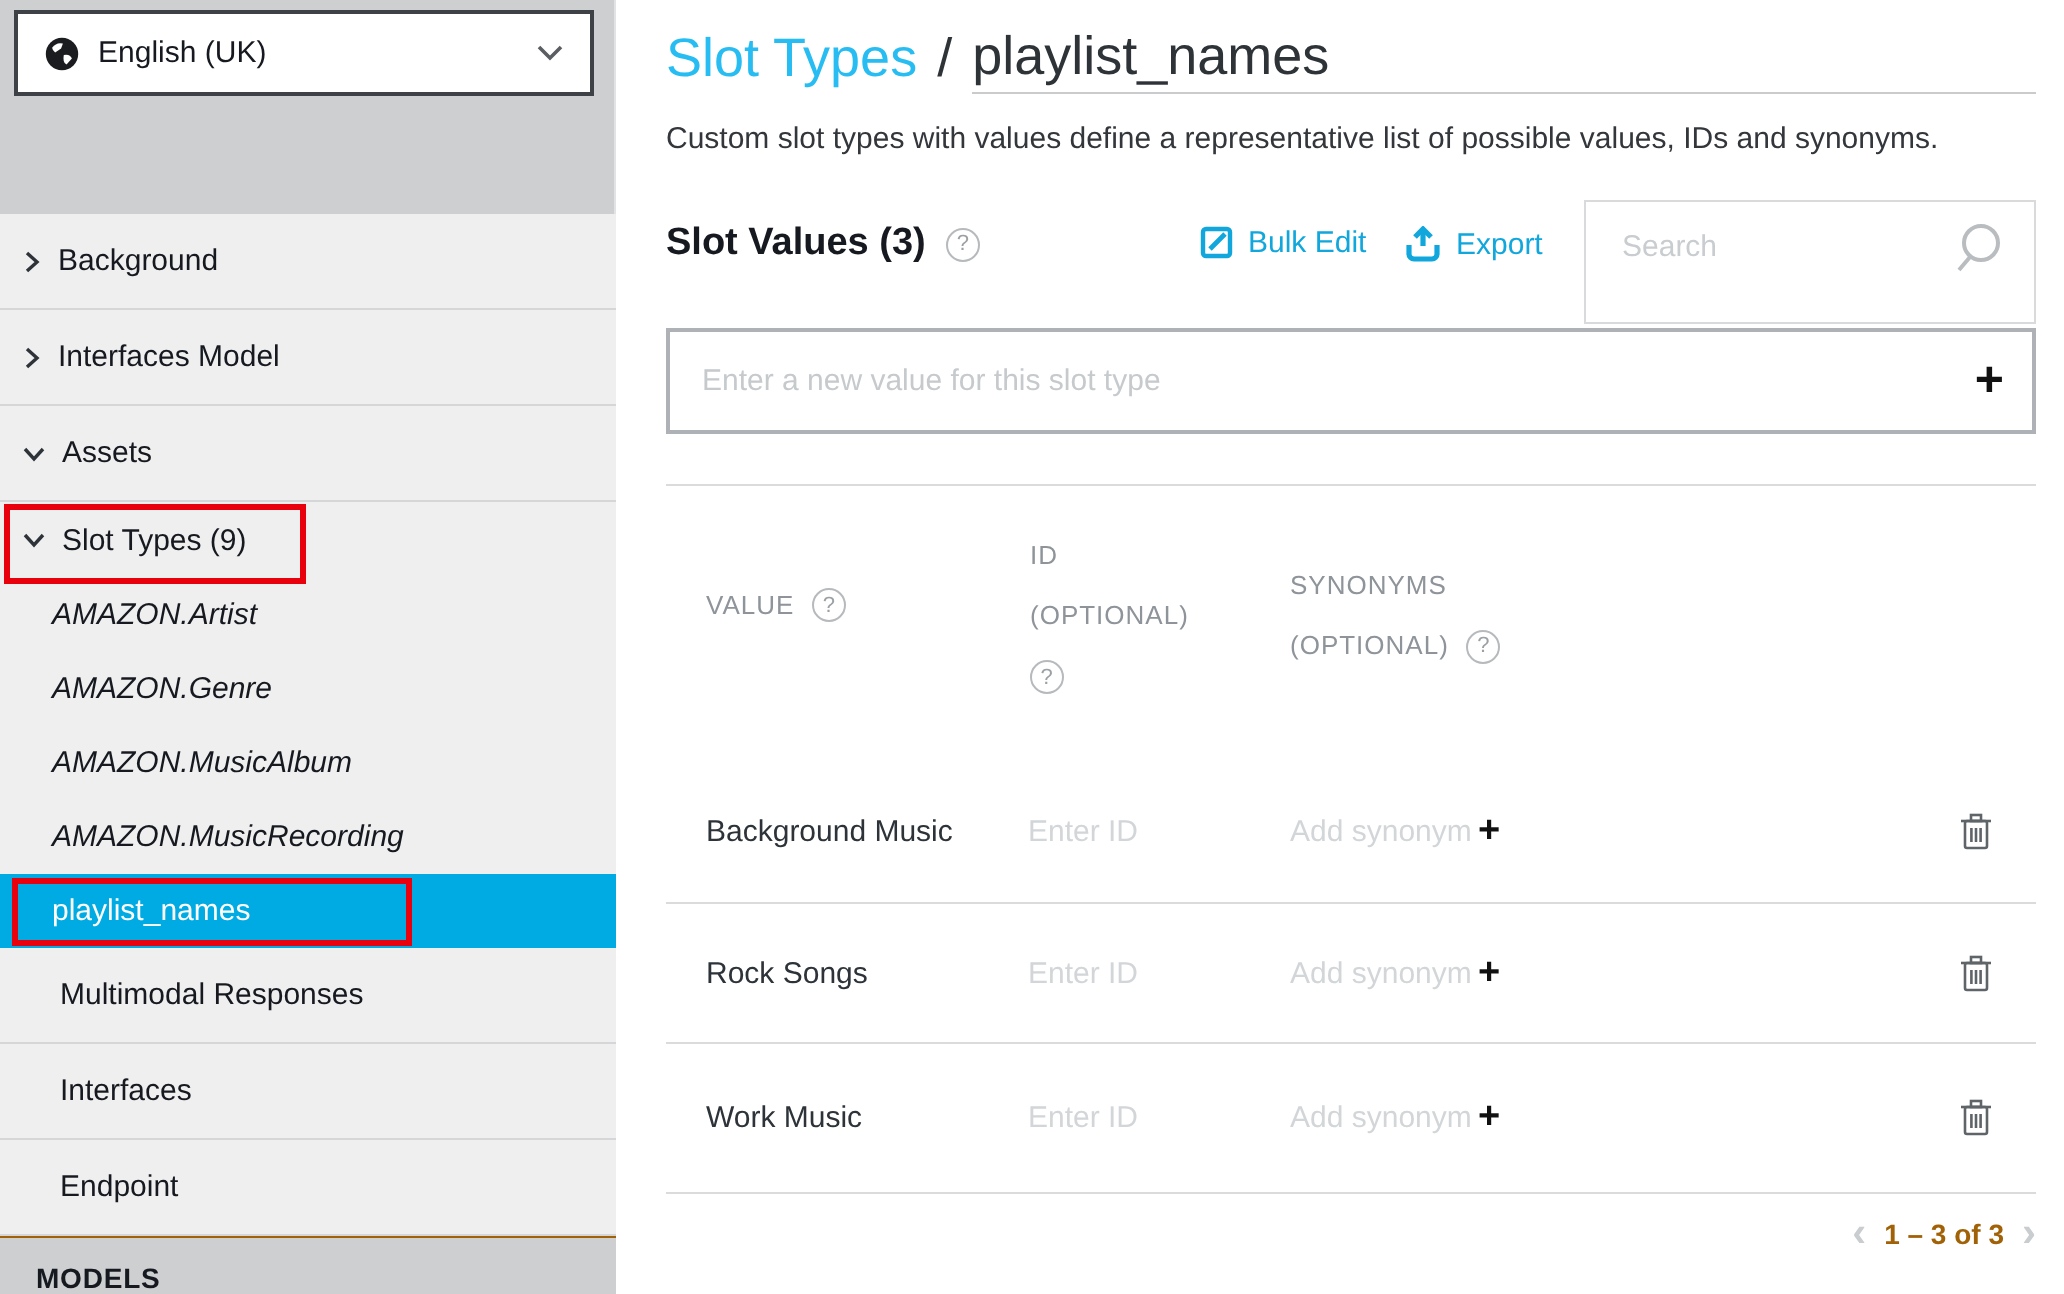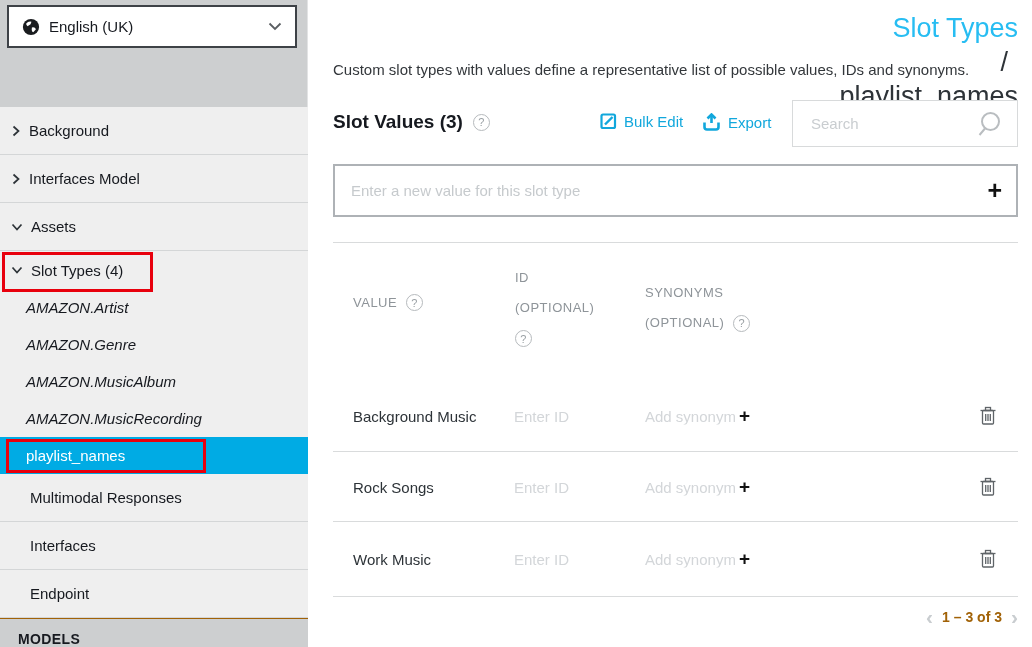--- a/index.html
+++ b/index.html
@@ -33,41 +33,41 @@
                 background:#cdcfd0; border-top:1px solid #a16207; }
   .models-bar .section-label { position:static; display:block; margin:12px 0 0 18px; }
 
   
   .annotation { position:absolute; border:3px solid #e8000d; background:transparent; }
   .anno-slot-types { left:2px; top:252px; width:151px; height:40px; }
   .anno-playlist  { left:6px; top:439px; width:200px; height:34px; }
 
   
   .breadcrumb { position:absolute; left:333px; top:12px; width:685px;
-                display:flex; align-items:flex-end;flex-direction:column; }
+                display:flex; align-items:flex-end; }
   .bc-parent { font-size:27px; color:#27bdf2; line-height:1.25; cursor:pointer; }
   .bc-sep { font-size:27px; color:#2e3338; line-height:1.25; margin:0 10px; }
   .bc-current-wrap { flex:1; border-bottom:1px solid #c9cbcd; }
   .bc-current { font-size:27px; color:#2e3338; line-height:1.25; }
   .description { position:absolute; left:333px; top:61px; width:685px;
                  font-size:15px; color:#33373b; }
 
   .heading-row { position:absolute; left:333px; top:111px; display:flex;
                  align-items:center; }
   .heading { font-size:19px; font-weight:bold; color:#16191f; }
   .help { width:17px; height:17px; border:1px solid #b6babd; border-radius:50%;
           color:#9aa0a4; font-size:11px; display:inline-flex; align-items:center;
           justify-content:center; margin-left:10px; cursor:pointer; flex:none; }
   .link-btn { position:absolute; top:113px; display:flex; align-items:center;
               gap:7px; cursor:pointer; }
   .link-btn .lbl { font-size:15px; color:#11a7dc; }
   .bulk-edit { left:600px;justify-content:space-between; }
   .export { left:702px; }
 
-  .search-box { position:absolute; left:792px; top:100px; width:226px; height:47px;
+  .search-box { position:absolute; left:792px; top:100px; width:226px; height:62px;
                 border:1px solid #d8dadb; background:#fff; }
   .search-box input { position:absolute; left:0; top:0; width:180px; height:44px;
                 border:none; outline:none; background:transparent; padding-left:18px;
                 font-family:inherit; font-size:15px; color:#2d3338; }
   .search-box input::placeholder { color:#c9cdd0; }
   .search-box .mag { position:absolute; right:12px; top:9px; }
 
   .new-value { position:absolute; left:333px; top:164px; width:685px; height:53px;
                border:2px solid #aeb2b6; background:#fff; }
   .new-value input { position:absolute; left:0; top:0; width:620px; height:49px;
@@ -164,21 +164,21 @@
       </span>
       <span class="txt">Assets</span>
     </div>
 
     <div class="nav-row" style="top:251px;height:38px;">
       <span>
         <svg width="12" height="10" viewBox="0 0 12 10">
             <polyline points="1.5,2.5 6,7.5 10.5,2.5" fill="none" stroke="#2d3338" stroke-width="1.7"></polyline>
           </svg>
       </span>
-      <span class="txt">Slot Types (4)</span>
+      <span class="txt">Slot Types (9)</span>
     </div>
 
     <div class="sub-row" style="top:289px;height:37px;">
       <span class="txt">AMAZON.Artist</span>
     </div>
     <div class="sub-row" style="top:326px;height:37px;">
       <span class="txt">AMAZON.Genre</span>
     </div>
     <div class="sub-row" style="top:363px;height:37px;">
       <span class="txt">AMAZON.MusicAlbum</span>

